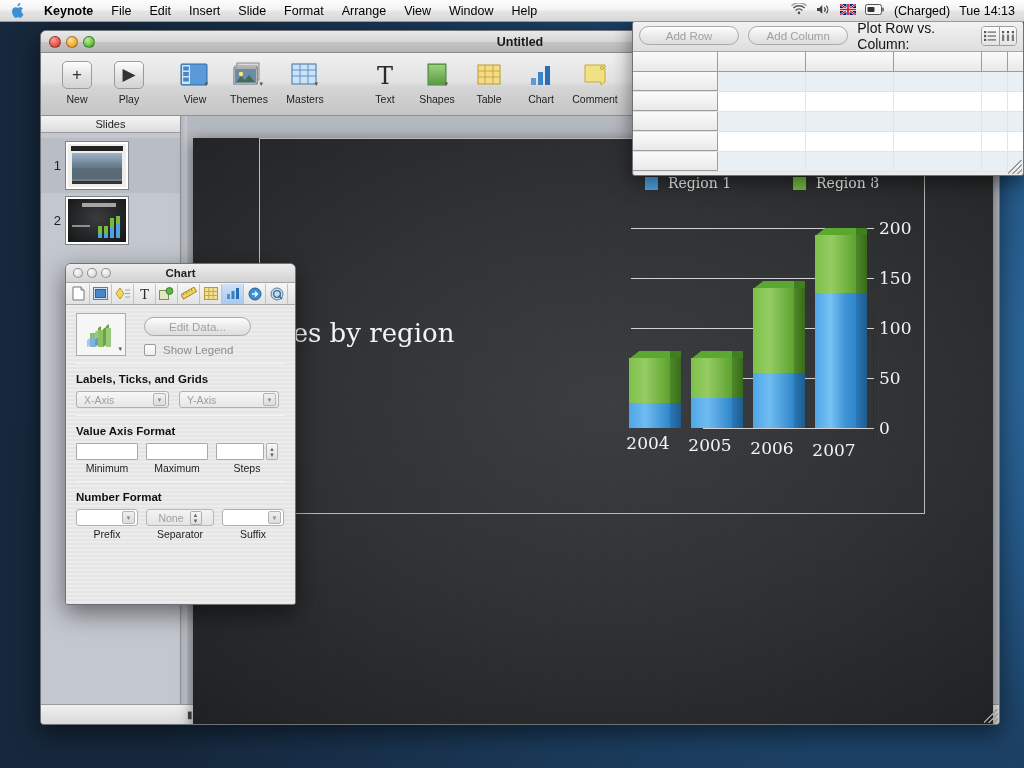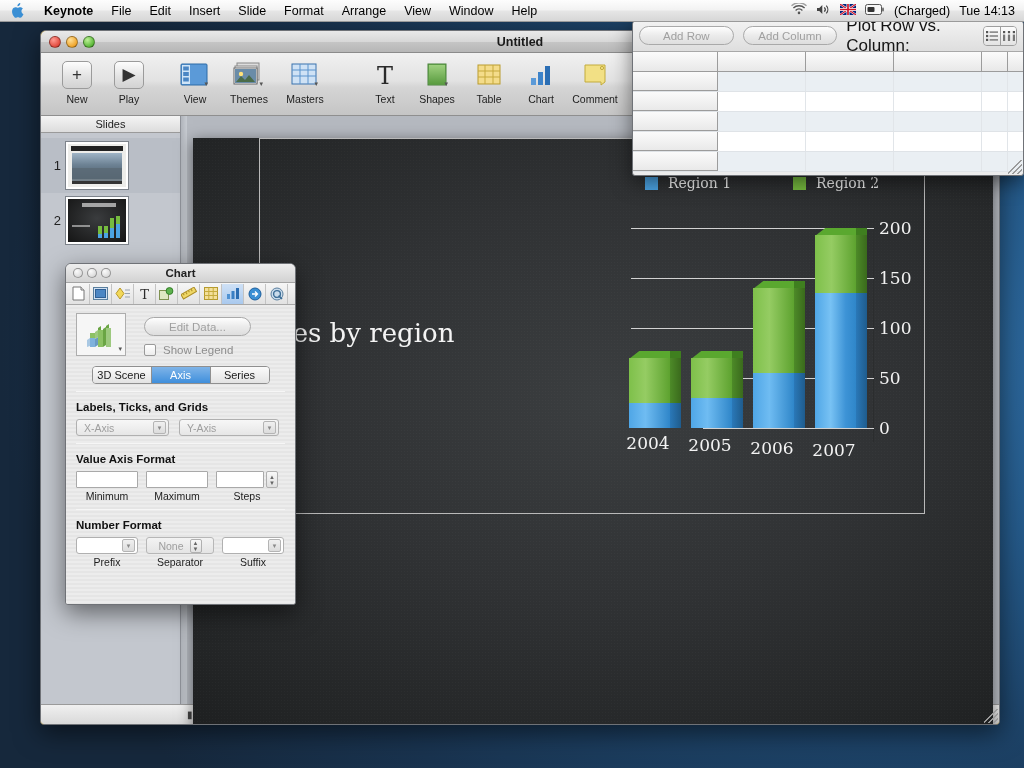--- a/index.html
+++ b/index.html
@@ -197,21 +197,21 @@
     height: 32px; background: linear-gradient(to bottom,#f3f3f3,#dedede);
     border-bottom: 1px solid #a8a8a8; display: flex; align-items: center;
     gap: 9px; padding: 0 6px;
   }
   .cap-btn {
     height: 19px; border-radius: 10px; border: 1px solid #a9a9a9;
     background: linear-gradient(to bottom,#fefefe,#ebebeb 50%,#dedede);
     font-size: 11.5px; color: #a0a0a0; display: flex; align-items: center;
     justify-content: center; padding: 0 14px;
   }
-  .de-label { font-size: 17px; color: #141414; }
+  .de-label { font-size: 14px; color: #141414; }
   .seg-ctl { display: flex; border: 1px solid #9e9e9e; border-radius: 4px; overflow: hidden; }
   .seg-ctl div {
     width: 20px; height: 18px; background: linear-gradient(to bottom,#fcfcfc,#e3e3e3);
     display: flex; align-items: center; justify-content: center;
   }
   .seg-ctl div + div { border-left: 1px solid #9e9e9e; }
   .de-table { background: #fff; }
   .de-hrow { display: flex; height: 20px;
     background: linear-gradient(to bottom,#fbfbfb,#e8e8e8); border-bottom: 1px solid #9c9c9c; }
   .de-hrow span { border-right: 1px solid #9c9c9c; }
@@ -551,21 +551,21 @@
         <div class="chart-sel-box"></div>
 
         <div class="chart-area">
           <div class="legend">
             <span class="item">
               <span class="sw" style="background:#4ba3e3"></span>
               <span class="lb">Region 1</span>
             </span>
             <span class="item">
               <span class="sw" style="background:#76bb3f"></span>
-              <span class="lb">Region 2</span>
+              <span class="lb">Region 8</span>
             </span>
           </div>
 
           <div class="plot">
             <div class="yaxis-line"></div>
 
             <div class="gridline" style="top:0px"></div>
             <div class="gridline" style="top:50px"></div>
             <div class="gridline" style="top:100px"></div>
             <div class="gridline" style="top:150px;left:120px;width:170px"></div>
@@ -812,25 +812,20 @@
       </span>
       <span style="display:flex;flex-direction:column;gap:8px;padding-top:4px">
         <span class="cap-btn wide">Edit Data...</span>
         <span style="display:flex;align-items:center;gap:7px">
           <span class="chk"></span>
           <span style="font-size:11.5px;color:#8d8d8d">Show Legend</span>
         </span>
       </span>
     </div>
 
-    <div class="tabs">
-      <div>3D Scene</div>
-      <div class="sel">Axis</div>
-      <div>Series</div>
-    </div>
 
     <div class="hr-line"></div>
     <div class="sect-h">Labels, Ticks, and Grids</div>
     <div style="display:flex;gap:10px">
       <span class="popup" style="width:93px">
         <span>X-Axis</span>
         <span class="arrow">▼</span>
       </span>
       <span class="popup" style="width:100px">
         <span>Y-Axis</span>

